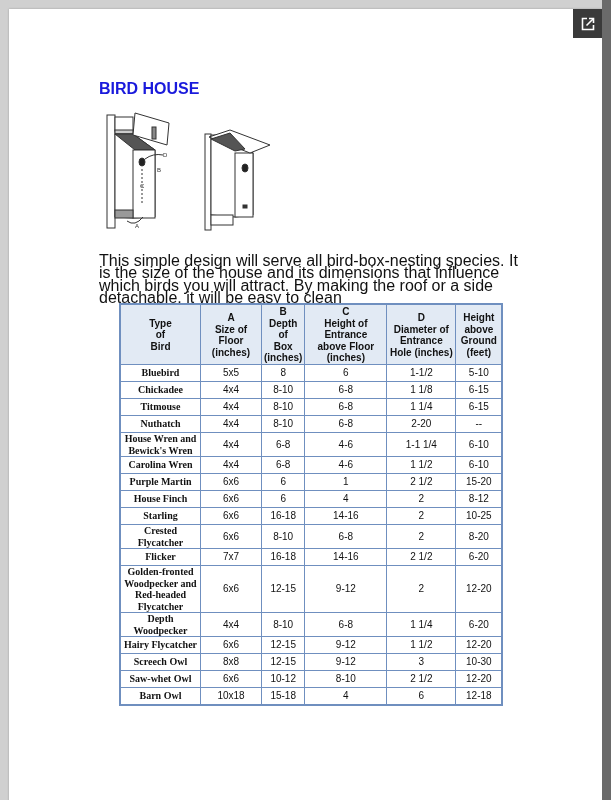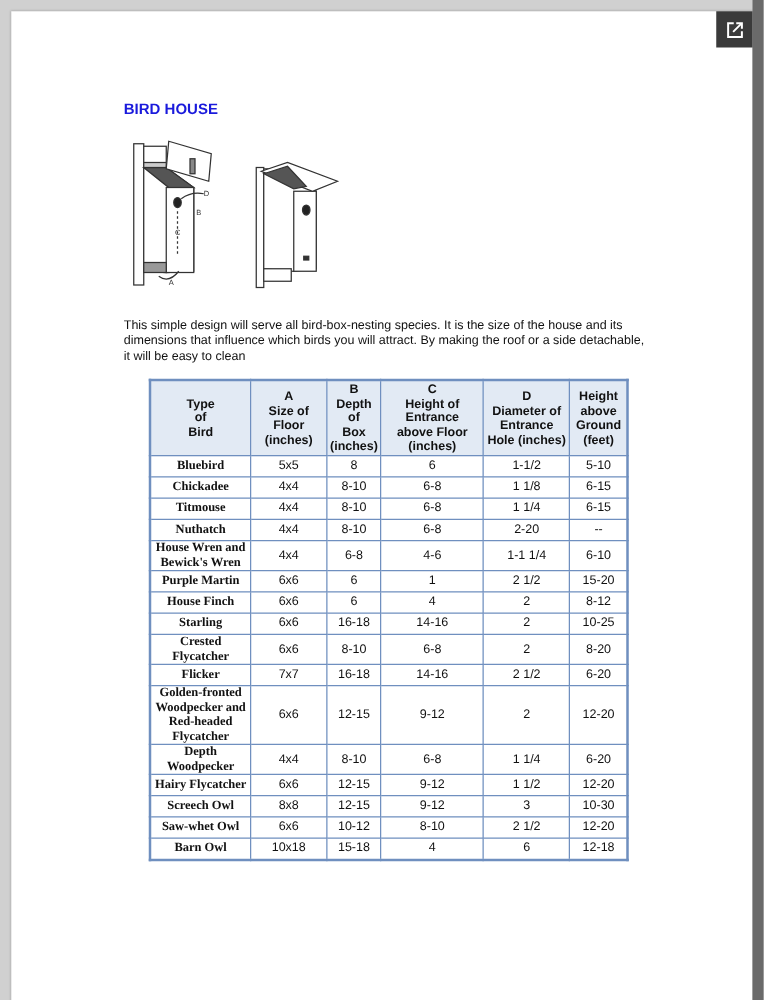--- a/index.html
+++ b/index.html
@@ -20,28 +20,28 @@
   }
   .popout-btn {
     position: absolute; left: 573px; top: 9px; width: 29px; height: 29px;
     background: #3a3a3a;
     display: flex; align-items: center; justify-content: center;
     cursor: pointer;
   }
   .popout-btn svg { display: block; }
   .title {
     position: absolute; left: 99px; top: 80px;
-    color: #1a1adc; font-weight: bold; font-size: 12px;
+    color: #1a1adc; font-weight: bold; font-size: 16px;
   }
   .illustration {
     position: absolute; left: 105px; top: 105px; width: 175px; height: 130px;
   }
   .intro {
     position: absolute; left: 99px; top: 255px; width: 420px;
-    font-size: 10px; line-height: 12.3px; color: #111;
+    font-size: 16px; line-height: 12.3px; color: #111;
   }
   table.birds {
     position: absolute; left: 119px; top: 303px;
     border-collapse: collapse;
     font-size: 10px; color: #111;
   }
   table.birds th, table.birds td {
     border: 1px solid #6f8fbf;
     text-align: center; vertical-align: middle;
     padding: 0 2px;
@@ -159,20 +159,28 @@
       </tr>
       <tr>
         <td class="bird">House Wren and Bewick's Wren</td>
         <td>4x4</td>
         <td>6-8</td>
         <td>4-6</td>
         <td>1-1 1/4</td>
         <td>6-10</td>
       </tr>
       <tr>
+        <td class="bird">Carolina Wren</td>
+        <td>4x4</td>
+        <td>6-8</td>
+        <td>4-6</td>
+        <td>1 1/2</td>
+        <td>6-10</td>
+      </tr>
+      <tr>
         <td class="bird">Purple Martin</td>
         <td>6x6</td>
         <td>6</td>
         <td>1</td>
         <td>2 1/2</td>
         <td>15-20</td>
       </tr>
       <tr>
         <td class="bird">House Finch</td>
         <td>6x6</td>

